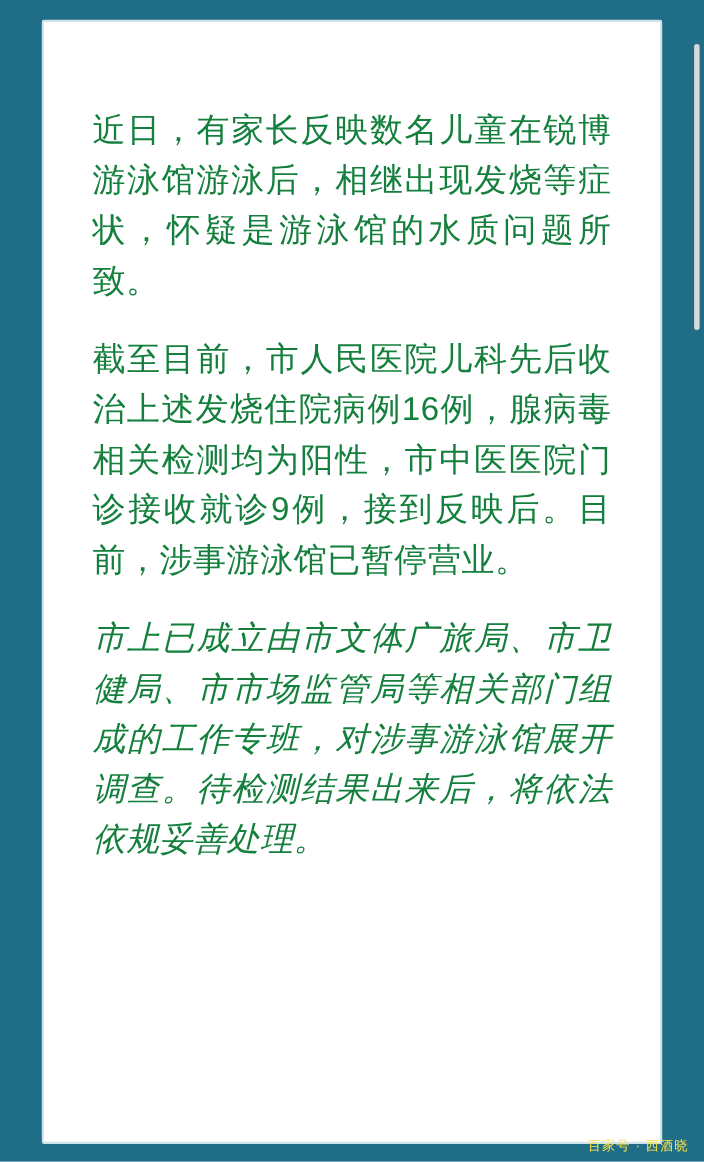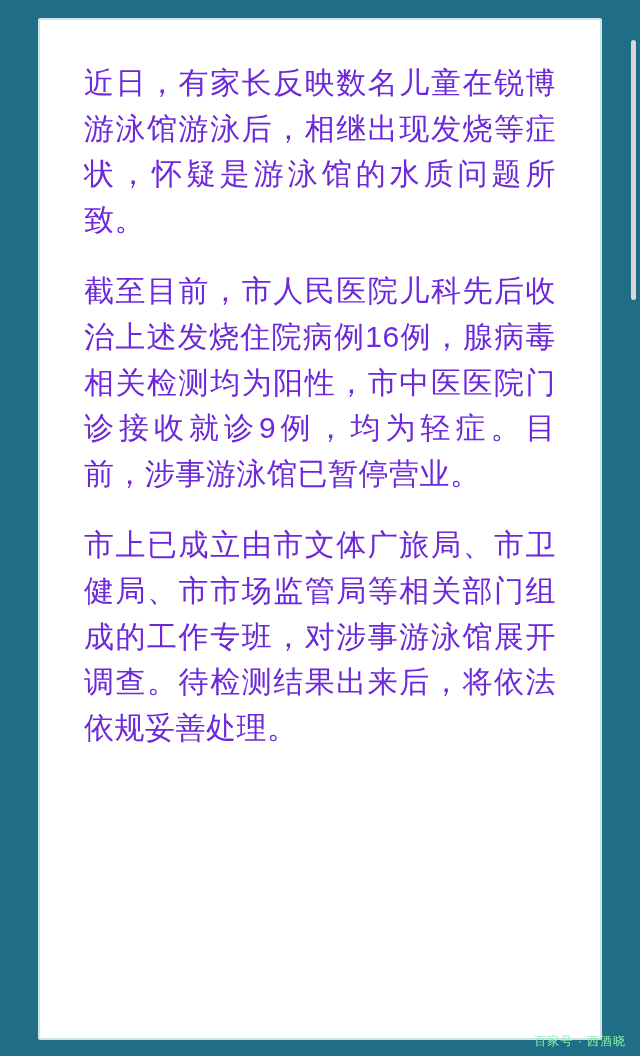--- a/index.html
+++ b/index.html
@@ -35,39 +35,41 @@
   .card-inner {
     position: absolute;
     left: 0;
     top: 0;
     right: 0;
     bottom: 0;
     padding: 40px 44px 20px 44px;
     box-sizing: border-box;
   }
   .article {
-    color: #6d28d9;
+    color: #15803d;
     font-size: 30px;
     line-height: 1.52;
     letter-spacing: 0.5px;
     text-align: justify;
     text-justify: inter-ideograph;
+    margin-top: 36px;
   }
   .para {
     margin: 0 0 26px 0;
   }
   .para:last-child {
     margin-bottom: 0;
+    font-style: italic;
   }
   .watermark {
     position: absolute;
     right: 14px;
     bottom: 6px;
     font-size: 12px;
-    color: #86efac;
+    color: #fde047;
     letter-spacing: 1px;
   }
   .scrollbar-track {
     position: absolute;
     right: 2px;
     top: 0;
     width: 5px;
     height: 1056px;
     background: transparent;
   }
@@ -83,21 +85,21 @@
 </style>
 </head>
 <body>
 
 <div class="page">
 
   <div class="card">
     <div class="card-inner">
       <div class="article">
         <p class="para">近日，有家长反映数名儿童在锐博游泳馆游泳后，相继出现发烧等症状，怀疑是游泳馆的水质问题所致。</p>
-        <p class="para">截至目前，市人民医院儿科先后收治上述发烧住院病例16例，腺病毒相关检测均为阳性，市中医医院门诊接收就诊9例，均为轻症。目前，涉事游泳馆已暂停营业。</p>
+        <p class="para">截至目前，市人民医院儿科先后收治上述发烧住院病例16例，腺病毒相关检测均为阳性，市中医医院门诊接收就诊9例，接到反映后。目前，涉事游泳馆已暂停营业。</p>
         <p class="para">市上已成立由市文体广旅局、市卫健局、市市场监管局等相关部门组成的工作专班，对涉事游泳馆展开调查。待检测结果出来后，将依法依规妥善处理。</p>
       </div>
     </div>
   </div>
 
   <div class="watermark">百家号 · 西酒晓</div>
 
   <div class="scrollbar-track">
     <div class="scrollbar-thumb"></div>
   </div>

